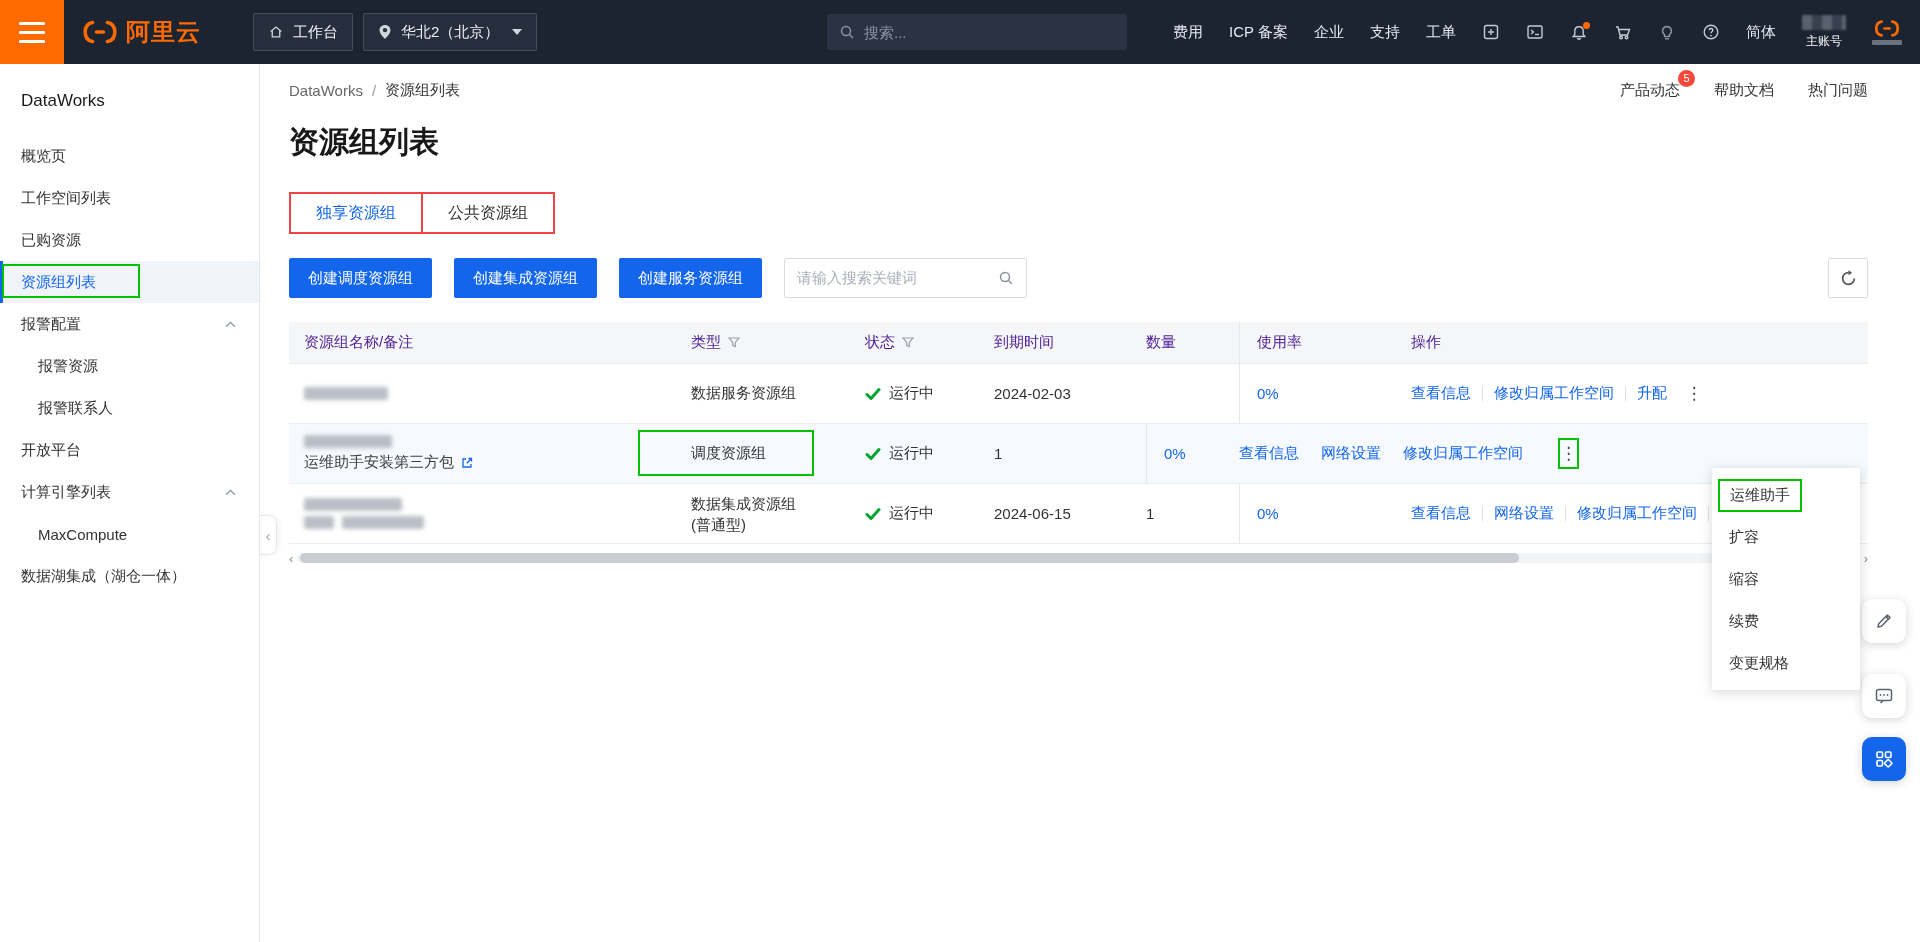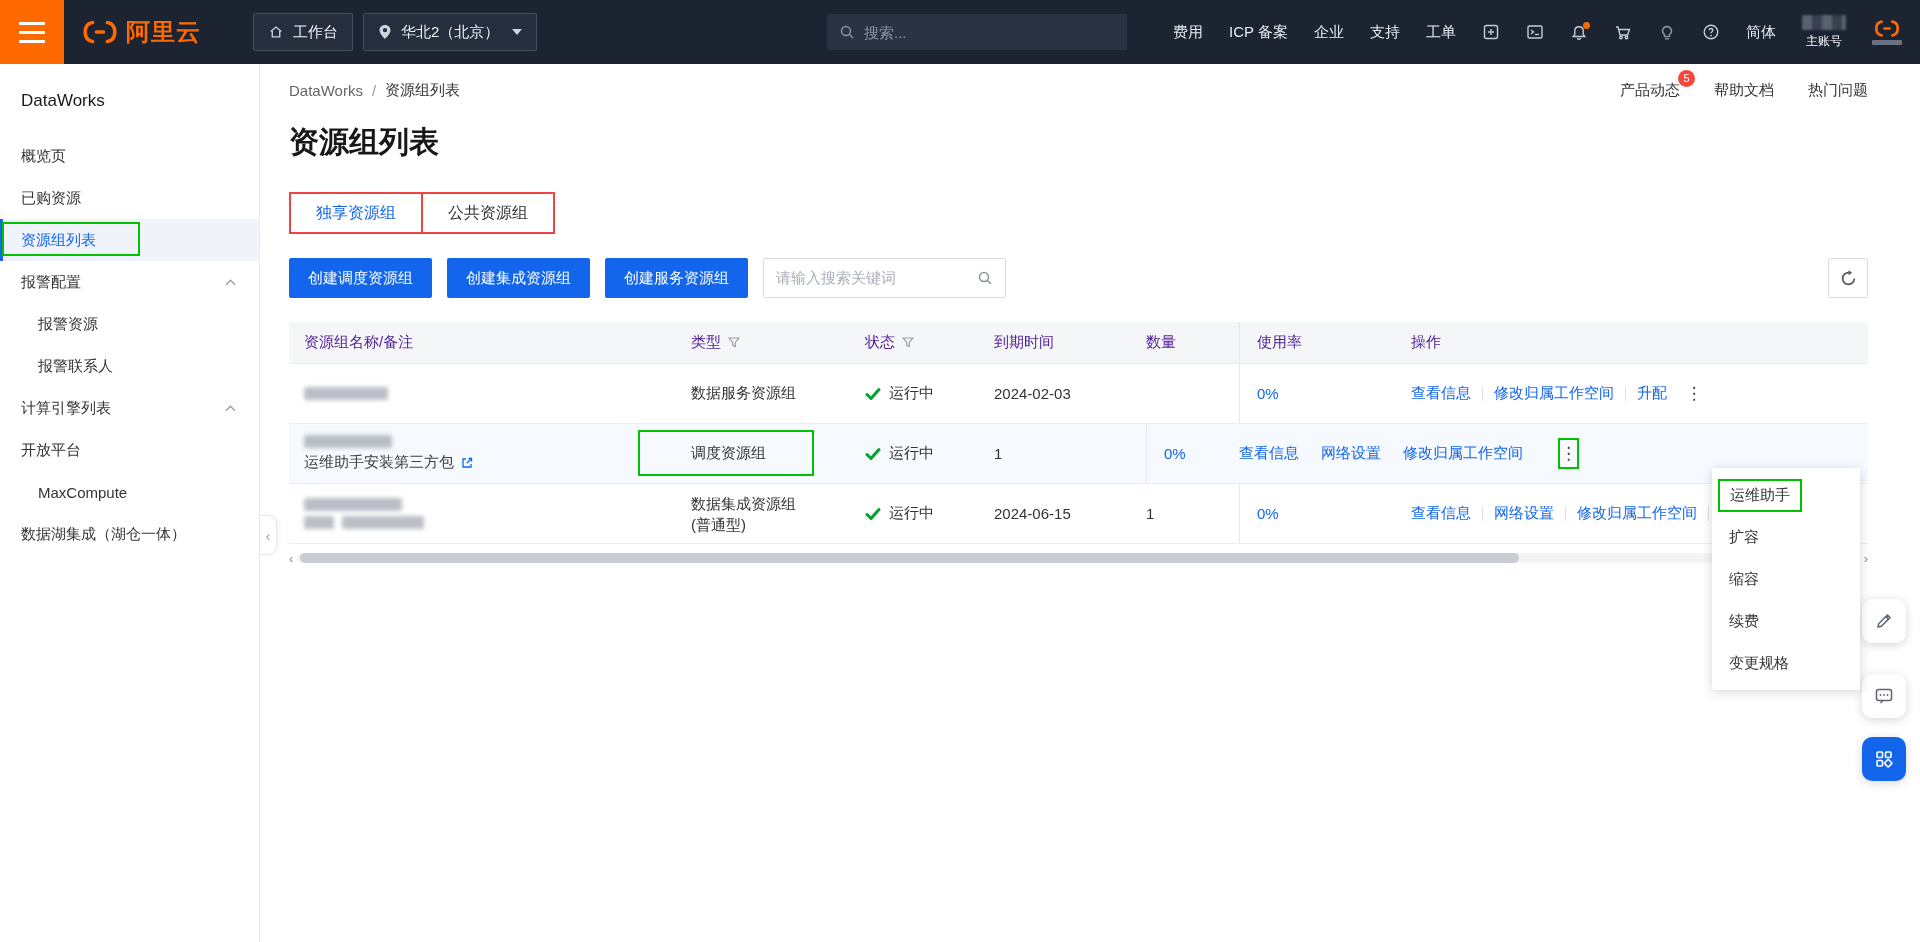--- a/index.html
+++ b/index.html
@@ -72,21 +72,21 @@
            min-width:17px; height:17px; border-radius:9px; display:flex; align-items:center;
            justify-content:center; padding:0 4px; }
   .page-title { font-size:30px; font-weight:600; color:#181818; margin-top:6px; line-height:40px; }
 
   .tabs { display:flex; margin-top:30px; }
   .tab { height:42px; padding:0 25px; display:flex; align-items:center; font-size:16px;
          border:2px solid #ef4444; background:#fff; color:#333; cursor:pointer; }
   .tab + .tab { border-left:none; }
   .tab.active { color:#1366ec; }
 
-  .toolbar { display:flex; align-items:flex-start; margin-top:24px; gap:15px; }
+  .toolbar { display:flex; align-items:flex-start; margin-top:24px; gap:22px; }
   .btn-primary { height:40px; padding:0 19px; background:#1366ec; color:#fff; font-size:15px;
                  border:none; border-radius:2px; cursor:pointer; }
   .search-box { width:243px; height:40px; border:1px solid #d9dbe0; border-radius:2px; background:#fff;
                 display:flex; align-items:center; padding:0 12px; gap:8px; }
   .search-box input { flex:1; border:none; outline:none; font-size:15px; color:#333; min-width:0;font-family:Liberation Serif, serif; }
   .search-box input::placeholder { color:#aab0ba; }
   .refresh-btn { margin-left:auto; width:40px; height:40px; border:1px solid #d9dbe0; border-radius:2px;
                  background:#fff; display:flex; align-items:center; justify-content:center; cursor:pointer; }
 
   
@@ -251,50 +251,53 @@
   </nav>
 </header>
 
 <aside class="sidebar">
   <div class="sidebar-title">DataWorks</div>
 
   <div class="snav-item">
     <span>概览页</span>
   </div>
   <div class="snav-item">
+    <span>工作空间列表</span>
+  </div>
+  <div class="snav-item">
     <span>已购资源</span>
   </div>
   <div class="snav-item selected">
     <span>资源组列表</span>
     <span class="annot sidebar-annot"></span>
   </div>
   <div class="snav-item group">
     <span>报警配置</span>
     <span style="display:flex;">
       <svg width="13" height="9" viewBox="0 0 14 10" fill="none" stroke="#9aa0ab" stroke-width="1.6">
           <path d="M2 7.5 L7 2.5 L12 7.5"></path>
         </svg>
     </span>
   </div>
   <div class="snav-item sub">
     <span>报警资源</span>
   </div>
   <div class="snav-item sub">
     <span>报警联系人</span>
   </div>
+  <div class="snav-item">
+    <span>开放平台</span>
+  </div>
   <div class="snav-item group">
     <span>计算引擎列表</span>
     <span style="display:flex;">
       <svg width="13" height="9" viewBox="0 0 14 10" fill="none" stroke="#9aa0ab" stroke-width="1.6">
           <path d="M2 7.5 L7 2.5 L12 7.5"></path>
         </svg>
     </span>
-  </div>
-  <div class="snav-item">
-    <span>开放平台</span>
   </div>
   <div class="snav-item sub">
     <span>MaxCompute</span>
   </div>
   <div class="snav-item">
     <span>数据湖集成（湖仓一体）</span>
   </div>
 </aside>
 
 <div class="collapse-handle">‹</div>

